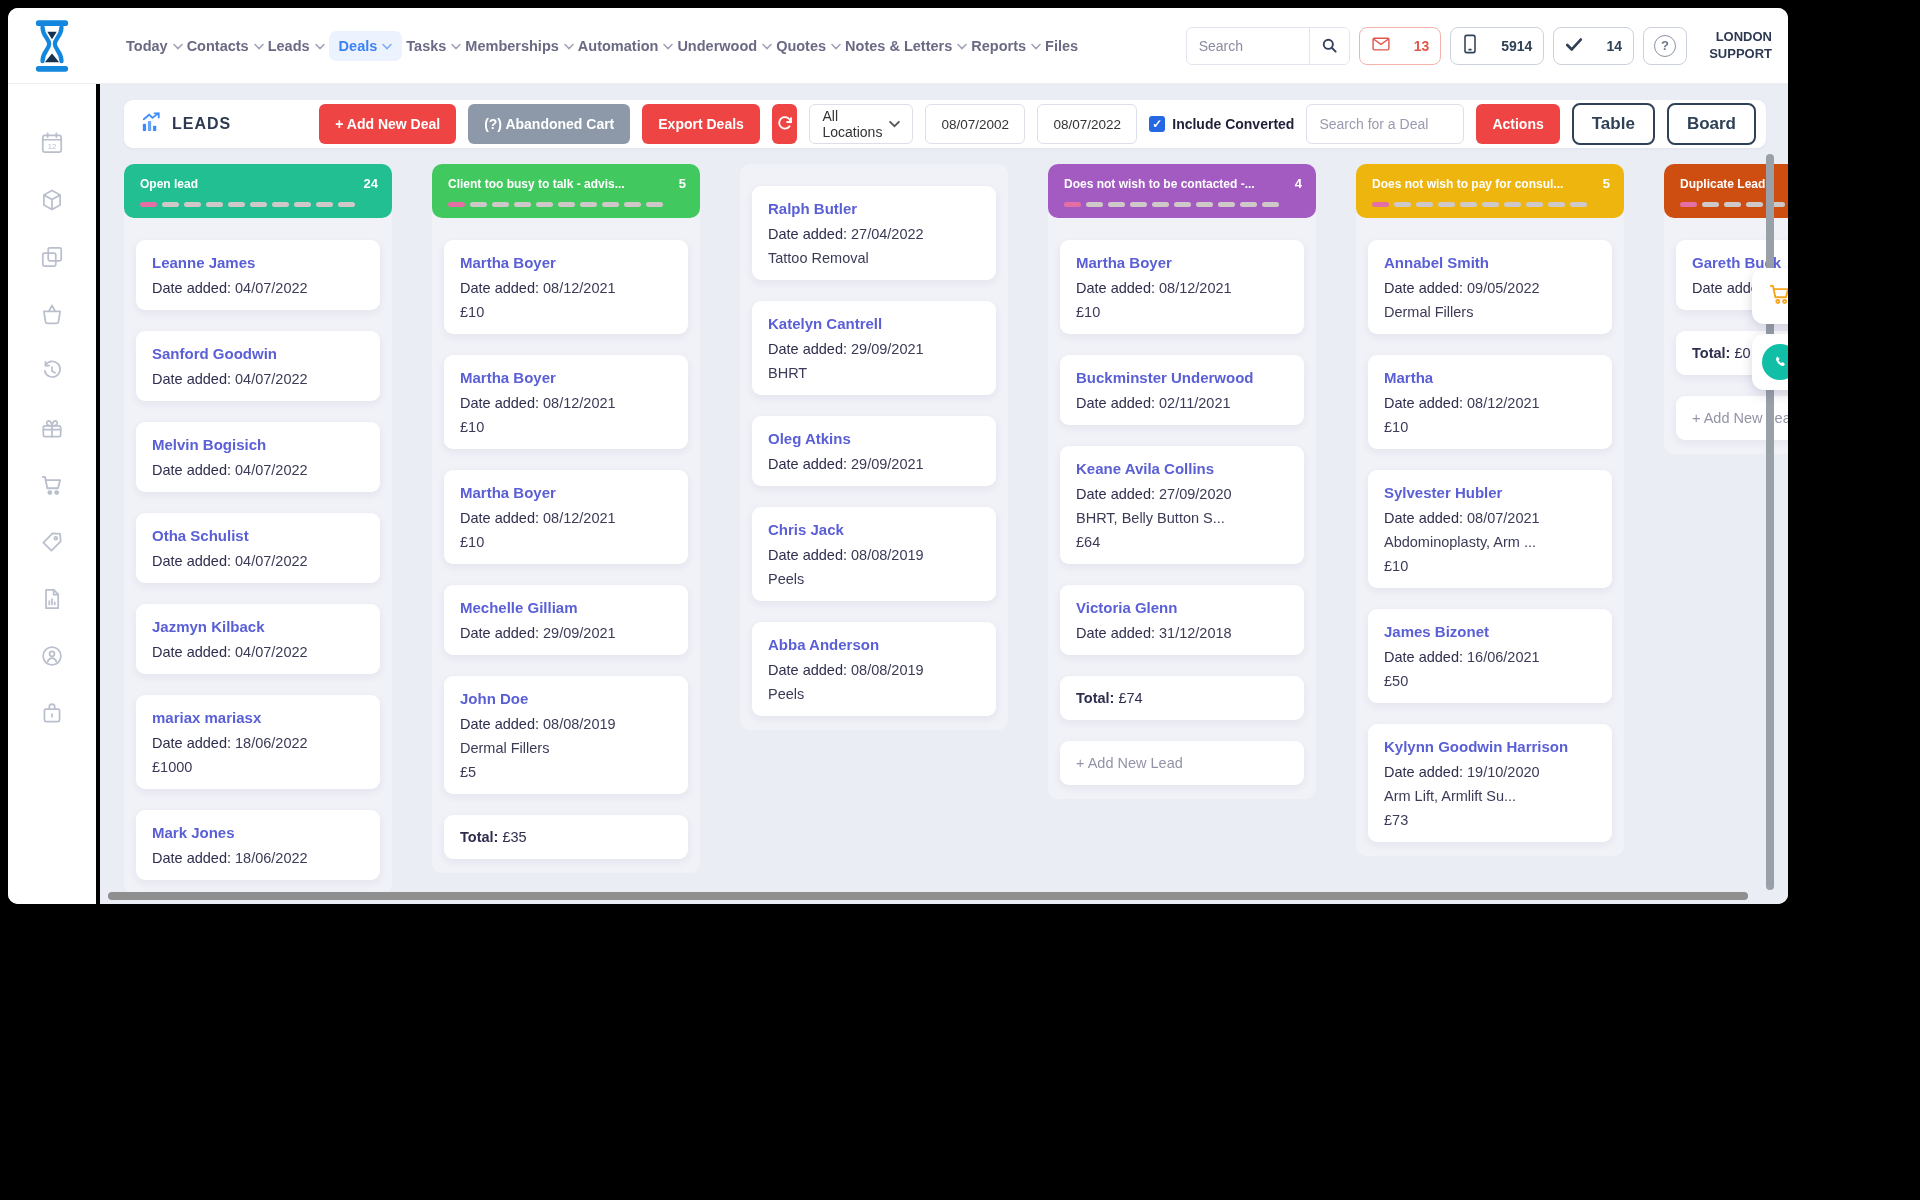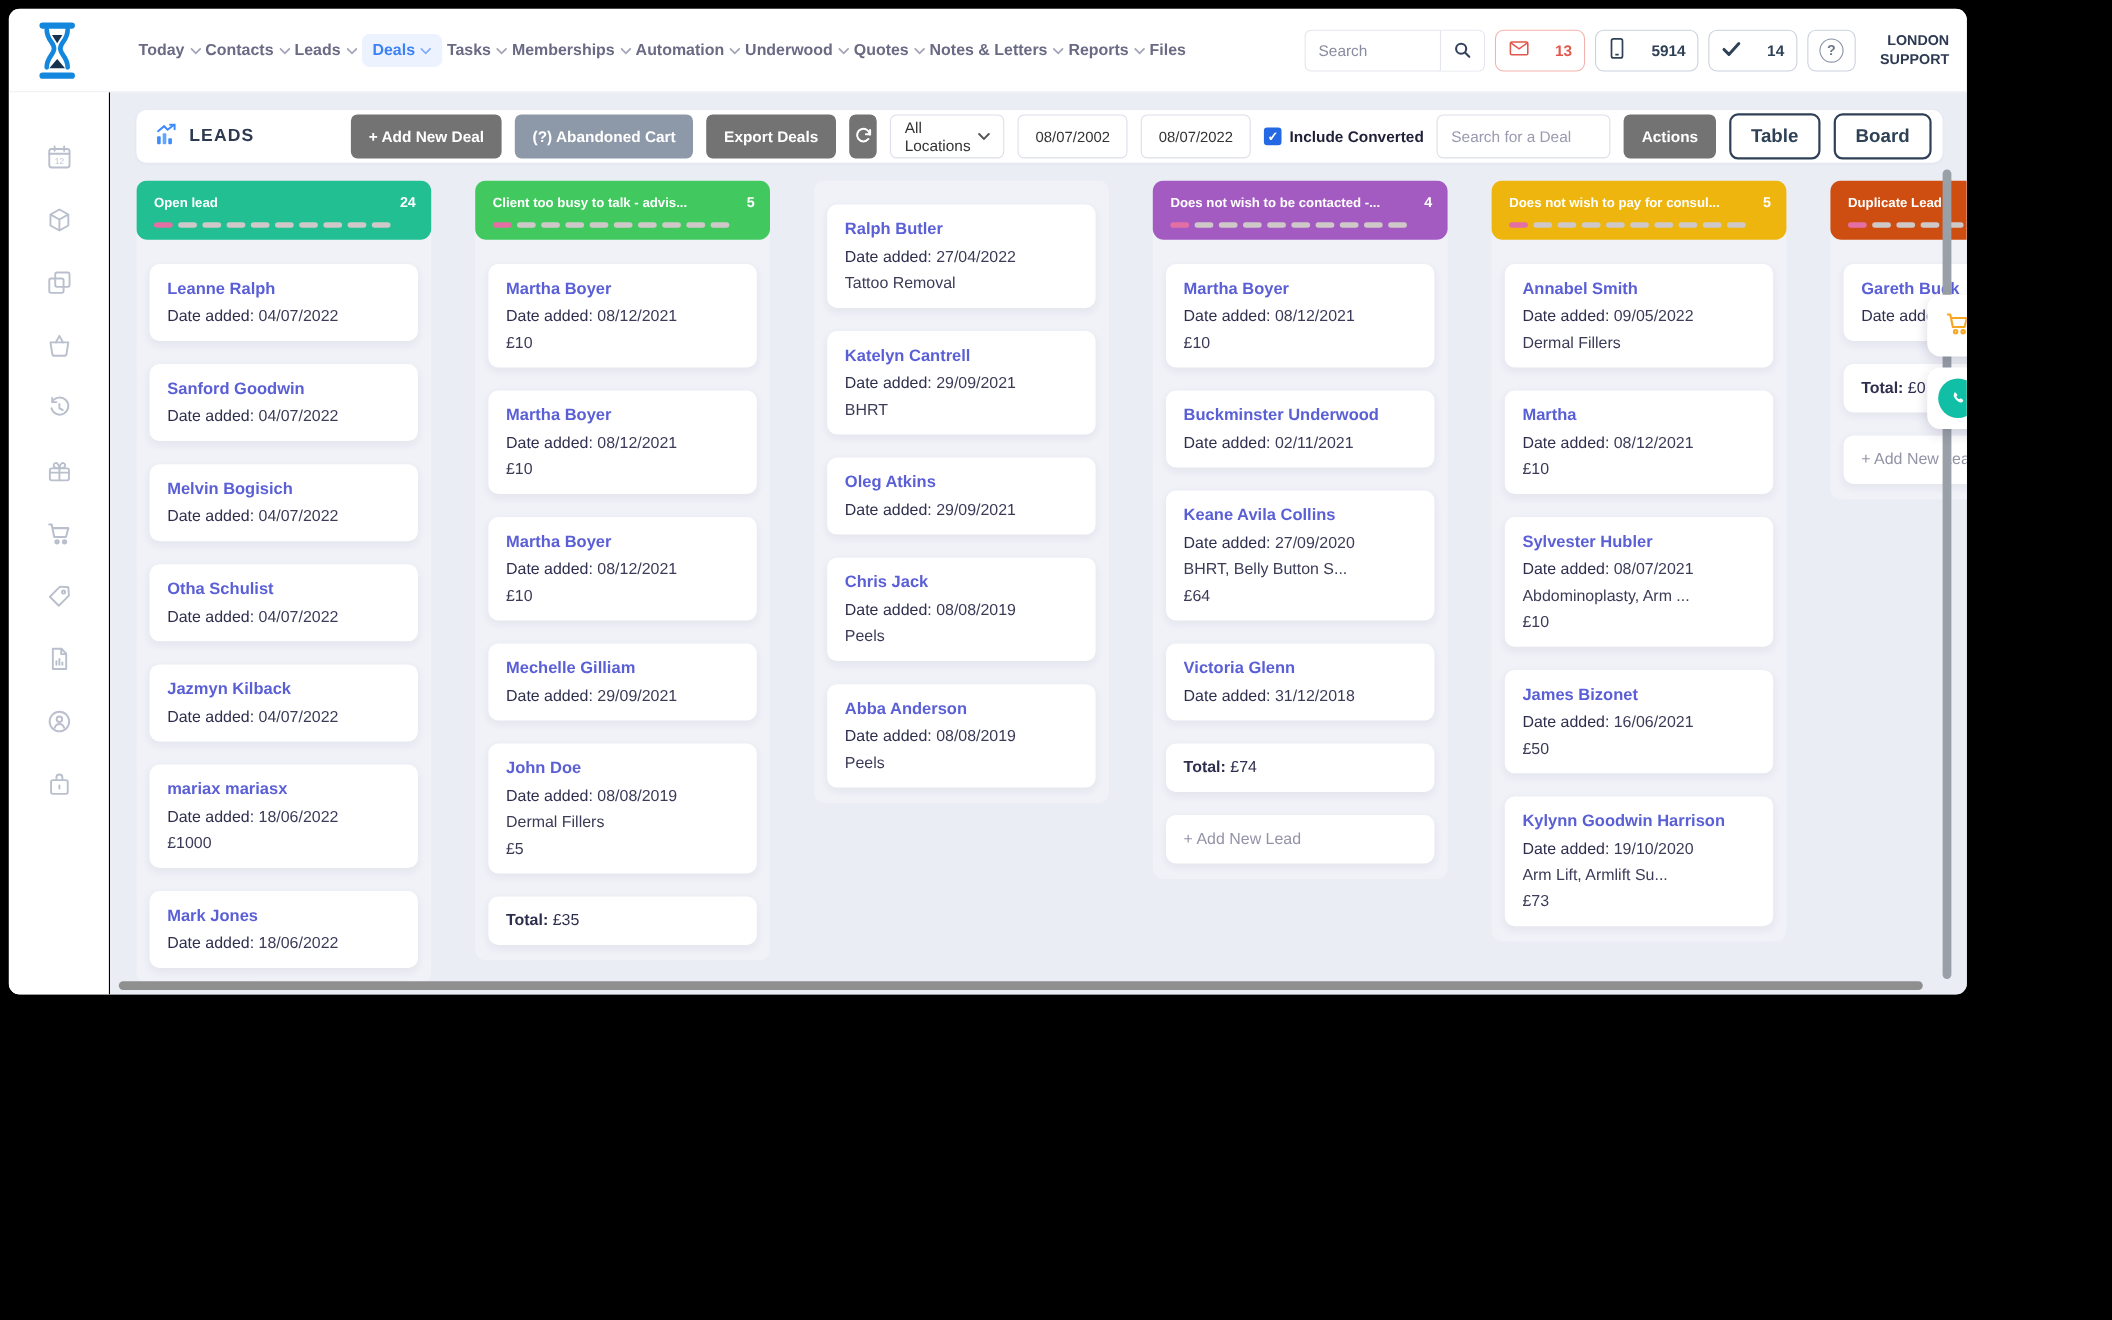--- a/index.html
+++ b/index.html
@@ -25,33 +25,33 @@
     display:flex;align-items:center;justify-content:center;color:#33415c;cursor:pointer;}
   .badge{display:flex;align-items:center;gap:23px;height:38px;padding:0 11px;border-radius:8px;
     border:1.5px solid #ccd2dd;color:#2f4156;font-weight:700;font-size:14px;cursor:pointer;background:#fff;}
   .badge.mail{border-color:#f3b3ac;color:#e2574c;}
   .badge.help{color:#6d7688;font-weight:700;padding:0 10px;}
   .helpq{width:22px;height:22px;border:1.5px solid #8a93a5;border-radius:50%;display:flex;
     align-items:center;justify-content:center;font-size:13px;}
   .profile-name{width:76px;text-align:right;font-size:13px;line-height:1.3;font-weight:700;color:#2d3a52;}
   
   .appbody{flex:1;display:flex;min-height:0;}
-  .sidebar{flex:0 0 92px;background:#fff;border-right:1px solid #000000;display:flex;flex-direction:column;
+  .sidebar{flex:0 0 92px;background:#fff;border-right:4px solid #000000;display:flex;flex-direction:column;
     align-items:center;padding-top:46px;gap:31px;}
   .side-icon{width:26px;height:26px;color:#b9bfcc;cursor:pointer;}
   .side-icon svg{width:26px;height:26px;}
   .main{flex:1;background:#ebedf5;position:relative;padding:16px 0 0 24px;min-width:0;}
   
   .toolbar{background:#fff;border-radius:9px;height:48px;display:flex;align-items:center;
     padding:0 10px 0 16px;gap:12px;margin-right:22px;box-shadow:0 1px 3px rgba(50,50,90,.05);}
   .leads-title{font-size:16px;font-weight:700;color:#2c3950;letter-spacing:1px;margin-right:76px;
     display:flex;align-items:center;gap:10px;}
   .btn{border:none;border-radius:6px;height:40px;padding:0 16px;font-size:14px;font-weight:600;
     color:#fff;cursor:pointer;font-family:"Liberation Sans",sans-serif;white-space:nowrap;}
-  .btn.navy{background:#737373;}
+  .btn.navy{background:#ef4444;}
   .btn.gray{background:#8d99a9;}
   .btn.iconbtn{width:48px;display:flex;align-items:center;justify-content:center;padding:0;}
   .btn.outline{background:#fff;border:2px solid #2e4156;color:#2e4156;font-size:17px;font-weight:600;
     height:42px;border-radius:8px;padding:0 18px;}
   .select{display:flex;align-items:center;justify-content:space-between;width:172px;height:40px;
     border:1px solid #dcdfe9;border-radius:6px;padding:0 12px;font-size:14px;color:#333;cursor:pointer;background:#fff;}
   .select .caret{color:#555;display:flex;}
   input.datebox{width:100px;height:40px;border:1px solid #dcdfe9;border-radius:6px;text-align:center;
     font-size:13.5px;color:#333;outline:none;font-family:"Liberation Sans",sans-serif;}
   .chk{display:flex;align-items:center;gap:7px;font-size:14px;font-weight:700;color:#1f1f38;cursor:pointer;white-space:nowrap;}
@@ -339,21 +339,21 @@
                 <span class="dash" style="background: rgb(207, 200, 200);"></span>
                 <span class="dash" style="background: rgb(207, 200, 200);"></span>
                 <span class="dash" style="background: rgb(207, 200, 200);"></span>
                 <span class="dash" style="background: rgb(207, 200, 200);"></span>
                 <span class="dash" style="background: rgb(207, 200, 200);"></span>
                 <span class="dash" style="background: rgb(207, 200, 200);"></span>
               </div>
             </div>
             <div class="col-body">
               <div class="card">
-                <div class="cname">Leanne Ralph</div>
+                <div class="cname">Leanne James</div>
                 <div class="cline"><b>Date added:</b> 04/07/2022</div>
               </div>
               <div class="card">
                 <div class="cname">Sanford Goodwin</div>
                 <div class="cline"><b>Date added:</b> 04/07/2022</div>
               </div>
               <div class="card">
                 <div class="cname">Melvin Bogisich</div>
                 <div class="cline"><b>Date added:</b> 04/07/2022</div>
               </div>

